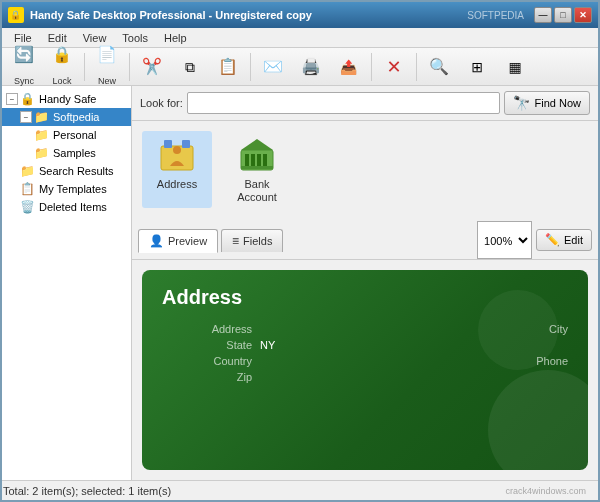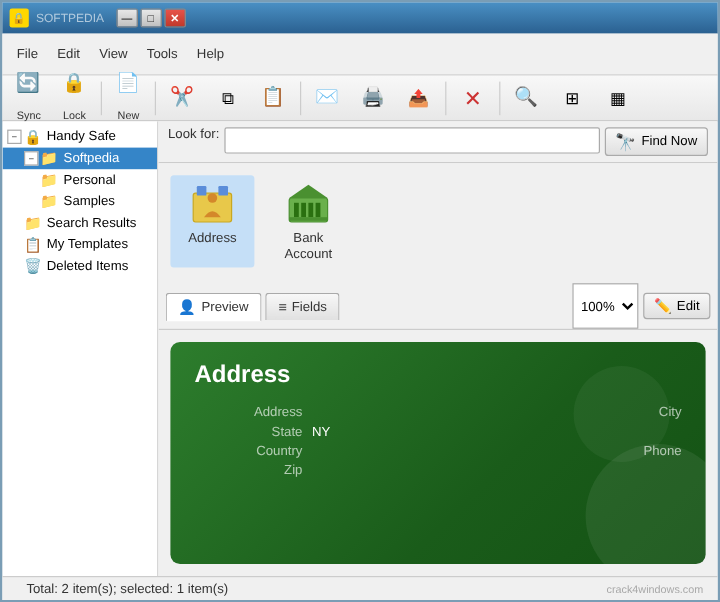--- a/index.html
+++ b/index.html
@@ -75,21 +75,21 @@
       background: linear-gradient(to bottom, #e8534a, #c0392b);
       color: white;
     }
 
     
     .menu-bar {
       background: #f0f0f0;
       border-bottom: 1px solid #ccc;
       display: flex;
       padding: 2px 4px;
-      height: 35px;
+      height: 20px;
       flex-shrink: 0;
       align-items: center;
     }
 
     .menu-item {
       padding: 2px 8px;
       cursor: pointer;
       font-size: 11px;
       color: #333;
       border-radius: 2px;
@@ -202,20 +202,21 @@
       flex: 1;
       display: flex;
       flex-direction: column;
       overflow: hidden;
       background: #f0f0f0;
     }
 
     
     .search-bar {
       display: flex;
+      align-items: center;
       padding: 5px 8px;
       background: #f0f0f0;
       border-bottom: 1px solid #ccc;
       gap: 4px;
       flex-shrink: 0;
     }
 
     .search-label {
       font-size: 11px;
       color: #333;
@@ -411,21 +412,21 @@
 
     .field-value {
       color: white;
       font-weight: 500;
     }
 
     
     .status-bar {
       background: #f0f0f0;
       border-top: 1px solid #ccc;
-      padding: 2px 20px;
+      padding: 2px 1px;
       font-size: 11px;
       color: #333;
       height: 20px;
       display: flex;
       align-items: center;
       flex-shrink: 0;
     }
 
     .bottom-watermark {
       position: absolute;
@@ -436,20 +437,21 @@
       pointer-events: none;
     }
   </style>
 </head>
 <body>
 
 <div class="window" style="position:relative;">
 
   <div class="title-bar">
     <div class="title-bar-icon">🔒</div>
+    <span class="title-bar-text">Handy Safe Desktop Professional - Unregistered copy</span>
     <span style="font-size:10px;color:rgba(255,255,255,0.6);margin-right:10px;">SOFTPEDIA</span>
     <div class="title-bar-buttons">
       <div class="title-btn">—</div>
       <div class="title-btn">□</div>
       <div class="title-btn close-btn">✕</div>
     </div>
   </div>
 
   <div class="menu-bar">
     <span class="menu-item">File</span>

